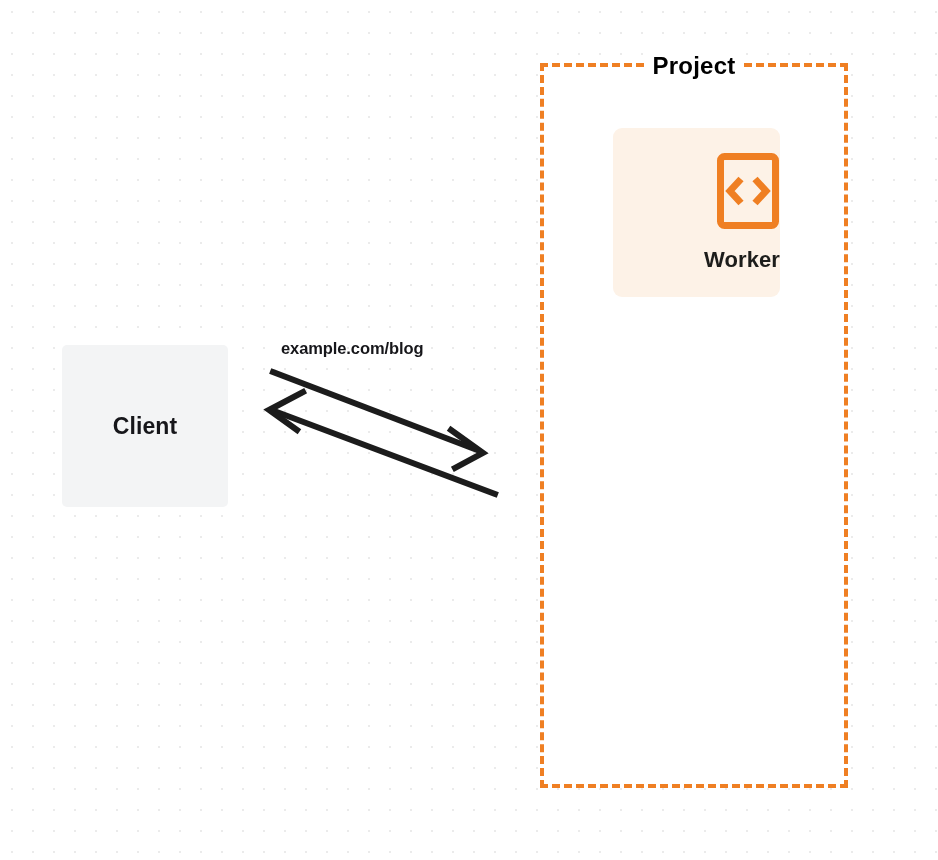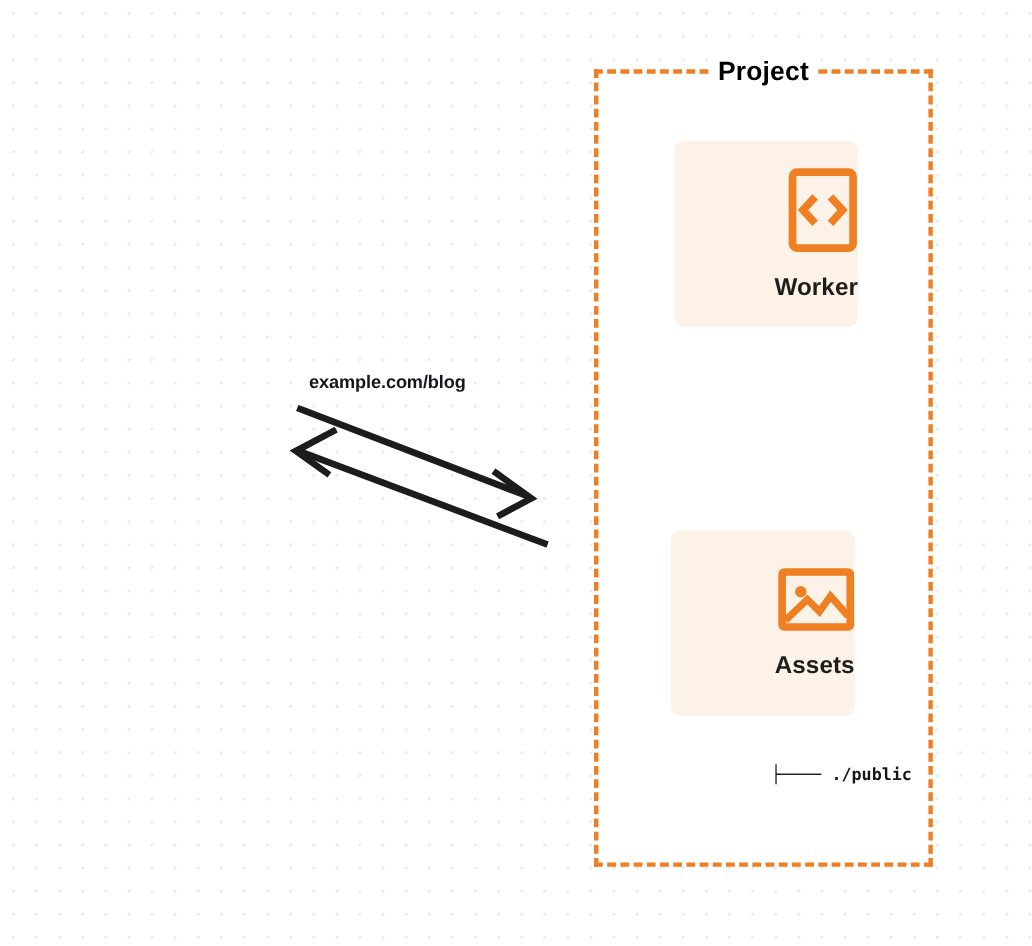--- a/index.html
+++ b/index.html
@@ -132,20 +132,23 @@
     text-align: right;
     white-space: pre;
   }
   #assets-file-tree .tree-row { display: block; }
 </style>
 </head>
 <body>
 
 <div id="diagram-canvas">
 
+  <div id="client-node">
+    <span class="node-label">Client</span>
+  </div>
 
   <div id="connection-label">example.com/blog</div>
 
   <svg id="connection-arrows" viewBox="0 0 260 150" width="260" height="150" xmlns="http://www.w3.org/2000/svg">
 
     <g>
       <line x1="18" y1="12" x2="222" y2="90" stroke="#1c1c1c" stroke-width="6" stroke-linecap="square"></line>
       <polyline points="196,70 228,93 200,108" fill="none" stroke="#1c1c1c" stroke-width="6" stroke-linecap="square" stroke-linejoin="miter"></polyline>
     </g>
 
@@ -163,30 +166,19 @@
       <span class="card-icon">
         <svg viewBox="0 0 64 78" width="64" height="78" xmlns="http://www.w3.org/2000/svg">
           <rect x="4.5" y="4.5" width="55" height="69" rx="4" ry="4" fill="none" stroke="#ef7f23" stroke-width="7"></rect>
           <polyline points="25,27 14,39 25,51" fill="none" stroke="#ef7f23" stroke-width="7" stroke-linecap="butt" stroke-linejoin="miter"></polyline>
           <polyline points="39,27 50,39 39,51" fill="none" stroke="#ef7f23" stroke-width="7" stroke-linecap="butt" stroke-linejoin="miter"></polyline>
         </svg>
       </span>
       <span class="card-label">Worker</span>
     </div>
 
-    <div id="assets-card" class="service-card">
-      <span class="card-icon">
-        <svg viewBox="0 0 70 58" width="70" height="58" xmlns="http://www.w3.org/2000/svg">
-          <rect x="4" y="4" width="62" height="50" rx="2" ry="2" fill="none" stroke="#ef7f23" stroke-width="7"></rect>
-          <circle cx="21" cy="22" r="5.2" fill="#ef7f23"></circle>
-          <polyline points="7,48 27,29 38,40 48,26 64,44" fill="none" stroke="#ef7f23" stroke-width="6.5" stroke-linecap="butt" stroke-linejoin="miter"></polyline>
-        </svg>
-      </span>
-      <span class="card-label">Assets</span>
-    </div>
 
     <div id="assets-file-tree">
-      <span class="tree-row">├──── ./public</span>
       
     </div>
 
   </div>
 </div>
 
 </body></html>

